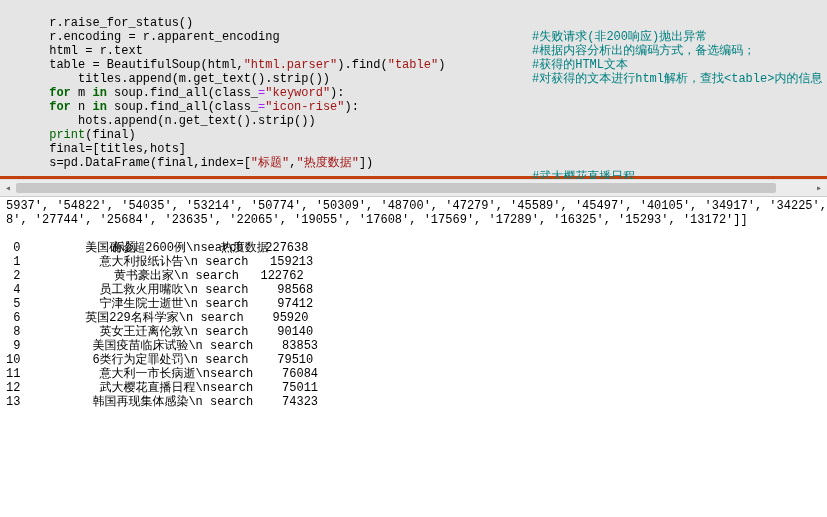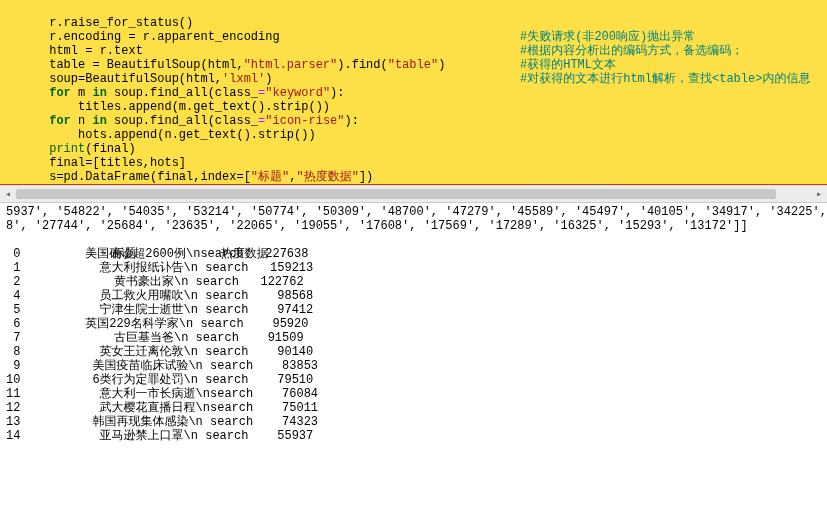--- a/index.html
+++ b/index.html
@@ -1,24 +1,24 @@
 <!DOCTYPE html>
 <html><head>
 <meta charset="utf-8">
 <style>
   html,body{margin:0;padding:0;background:#fff;font-family:Consolas,'Courier New',monospace;font-size:12px;color:#000;}
   .wrap{width:827px;}
-  .code-pane{background:#fde047;padding:2px 6px 0 6px;border-bottom:1px solid #c2410c;position:relative;}
+  .code-pane{background:#e5e5e5;padding:2px 6px 6px 6px;border-bottom:3px solid #c2410c;position:relative;}
   .code-line{white-space:pre;line-height:14px;height:14px;}
   .cmt{position:absolute;left:520px;white-space:pre;}
   .kw{color:#006400;font-weight:bold;}
   .fn{color:#000;}
   .str{color:#a31515;}
   .op{color:#aa22ff;}
-  .green-cmt{color:#008080;}
+  .green-cmt{color:#008080;margin-left:12px;}
   .scrollbar{height:16px;background:#ececec;border-top:1px solid #ddd;border-bottom:1px solid #ccc;position:relative;}
   .sb-thumb{position:absolute;height:10px;top:3px;background:#c8c8c8;border-radius:2px;}
   .sb-arrow{position:absolute;top:0;width:16px;height:16px;display:flex;align-items:center;justify-content:center;color:#666;font-size:10px;}
   .out-pane{padding:2px 6px;font-family:Consolas,'Courier New',monospace;color:#000;}
   .out-line{white-space:pre;line-height:14px;height:14px;}
   .tbl-row{white-space:pre;line-height:14px;height:14px;}
 </style>
 </head>
 <body>
 
@@ -38,30 +38,27 @@
     <div class="code-line">
       <span>html = r.text</span>
       <span class="cmt green-cmt">#获得的HTML文本</span>
     </div>
 
     <div class="code-line">
       <span>table = BeautifulSoup(html,</span><span class="str">"html.parser"</span><span>).find(</span><span class="str">"table"</span><span>)</span>
       <span class="cmt green-cmt">#对获得的文本进行html解析，查找&lt;table&gt;内的信息</span>
     </div>
 
+
     <div class="code-line">
-      <span>soup=BeautifulSoup(html,</span><span class="str">'lxml'</span><span>)</span>
+      <span>    titles.append(m.get_text().strip())</span>
     </div>
 
     <div class="code-line">
       <span class="kw">for</span><span> m </span><span class="kw">in</span><span> soup.find_all(class_</span><span class="op">=</span><span class="str">"keyword"</span><span>):</span>
-    </div>
-
-    <div class="code-line">
-      <span>    titles.append(m.get_text().strip())</span>
     </div>
 
     <div class="code-line">
       <span class="kw">for</span><span> n </span><span class="kw">in</span><span> soup.find_all(class_</span><span class="op">=</span><span class="str">"icon-rise"</span><span>):</span>
     </div>
 
     <div class="code-line">
       <span>    hots.append(n.get_text().strip())</span>
     </div>
 
@@ -93,23 +90,21 @@
     <div class="out-line">
       <span style="display:inline-block;width:150px;text-align:center">标题</span>   <span>热度数据</span>
     </div>
     <div id="rows">
         <div class="tbl-row"> 0         美国确诊超2600例\nsearch   227638</div>
         <div class="tbl-row"> 1           意大利报纸讣告\n search   159213</div>
         <div class="tbl-row"> 2             黄书豪出家\n search   122762</div>
         <div class="tbl-row"> 4           员工救火用嘴吹\n search    98568</div>
         <div class="tbl-row"> 5           宁津生院士逝世\n search    97412</div>
         <div class="tbl-row"> 6         英国229名科学家\n search    95920</div>
-        <div class="tbl-row"> 7             古巨基当爸\n search    91509</div>
         <div class="tbl-row"> 8           英女王迁离伦敦\n search    90140</div>
         <div class="tbl-row"> 9          美国疫苗临床试验\n search    83853</div>
         <div class="tbl-row">10          6类行为定罪处罚\n search    79510</div>
         <div class="tbl-row">11           意大利一市长病逝\nsearch    76084</div>
         <div class="tbl-row">12           武大樱花直播日程\nsearch    75011</div>
         <div class="tbl-row">13          韩国再现集体感染\n search    74323</div>
-        <div class="tbl-row">14           亚马逊禁上口罩\n search    55937</div>
       </div>
   </div>
 </div>
 
 </body></html>

